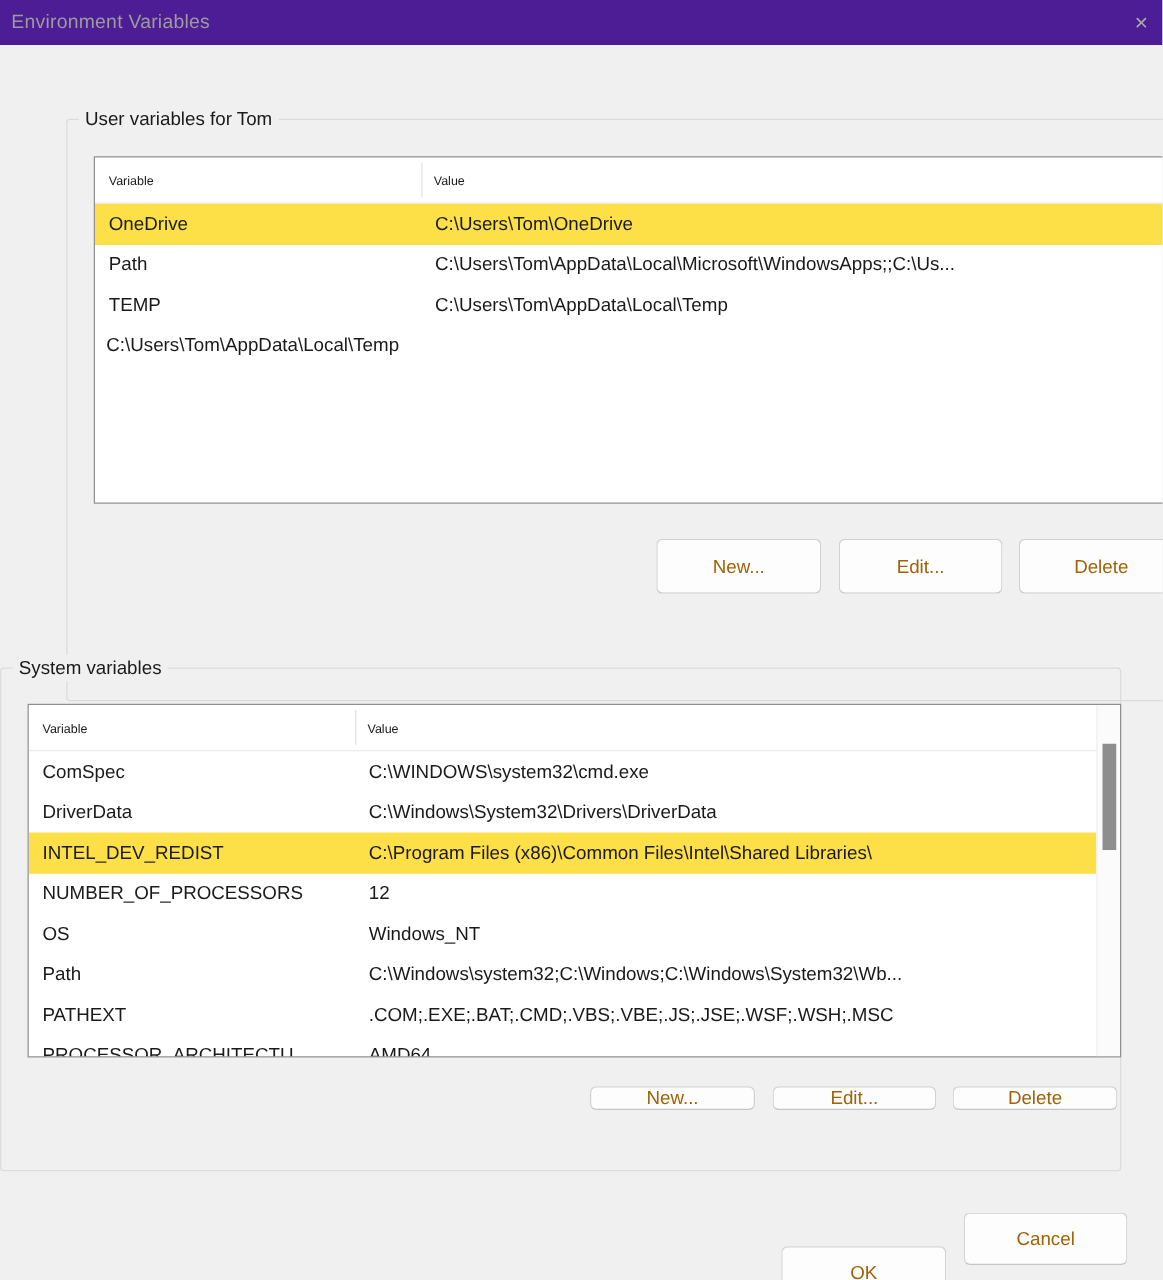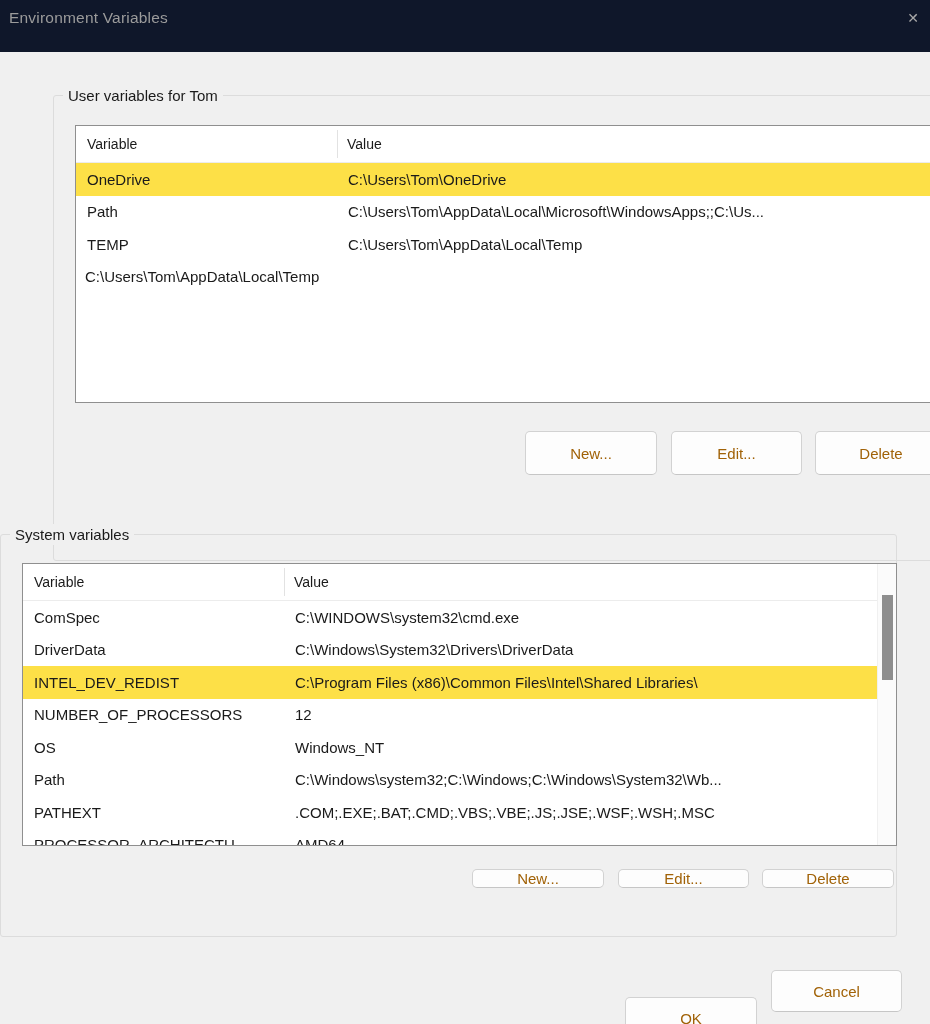--- a/index.html
+++ b/index.html
@@ -7,22 +7,22 @@
   body {
     position: relative;
     background: #f0f0f0;
     font-family: "Liberation Sans", sans-serif;
     color: #1a1a1a;
     overflow: hidden;
   }
 
   
   .titlebar {
-    position: absolute; left: 0; top: 0; width: 930px; height: 52px;
-    background: #0f172a;
+    position: absolute; left: 0; top: 0; width: 930px; height: 36px;
+    background: #4c1d95;
   }
   .window-title {
     position: absolute; left: 9px; top: 0; line-height: 36px;
     font-size: 15.5px; color: #9b9b9b; letter-spacing: 0.2px;
   }
   .close-btn {
     position: absolute; right: 0; top: 0; width: 34px; height: 36px;
     background: transparent; border: none;
     color: #a8a8a8; font-size: 14px; line-height: 36px; text-align: center;
     cursor: default;
@@ -61,21 +61,21 @@
   }
   .lv-header .col-var {
     width: 262px; padding-left: 11px;
     border-right: 1px solid #e2e2e2;
     height: 28px; line-height: 28px;
   }
   .lv-header .col-val {
     flex: 1; padding-left: 9px;
     height: 28px; line-height: 28px;
   }
-  .lv-header span { font-size: 14px; color: #1a1a1a; }
+  .lv-header span { font-size: 10px; color: #1a1a1a; }
 
   .lv-row {
     display: flex; height: 32.5px; align-items: center;
     font-size: 15px; white-space: nowrap;
   }
   .lv-row.selected { background: #fde047; }
   .cell-var {
     width: 263px; padding-left: 11px;
     overflow: hidden; flex-shrink: 0;
   }

